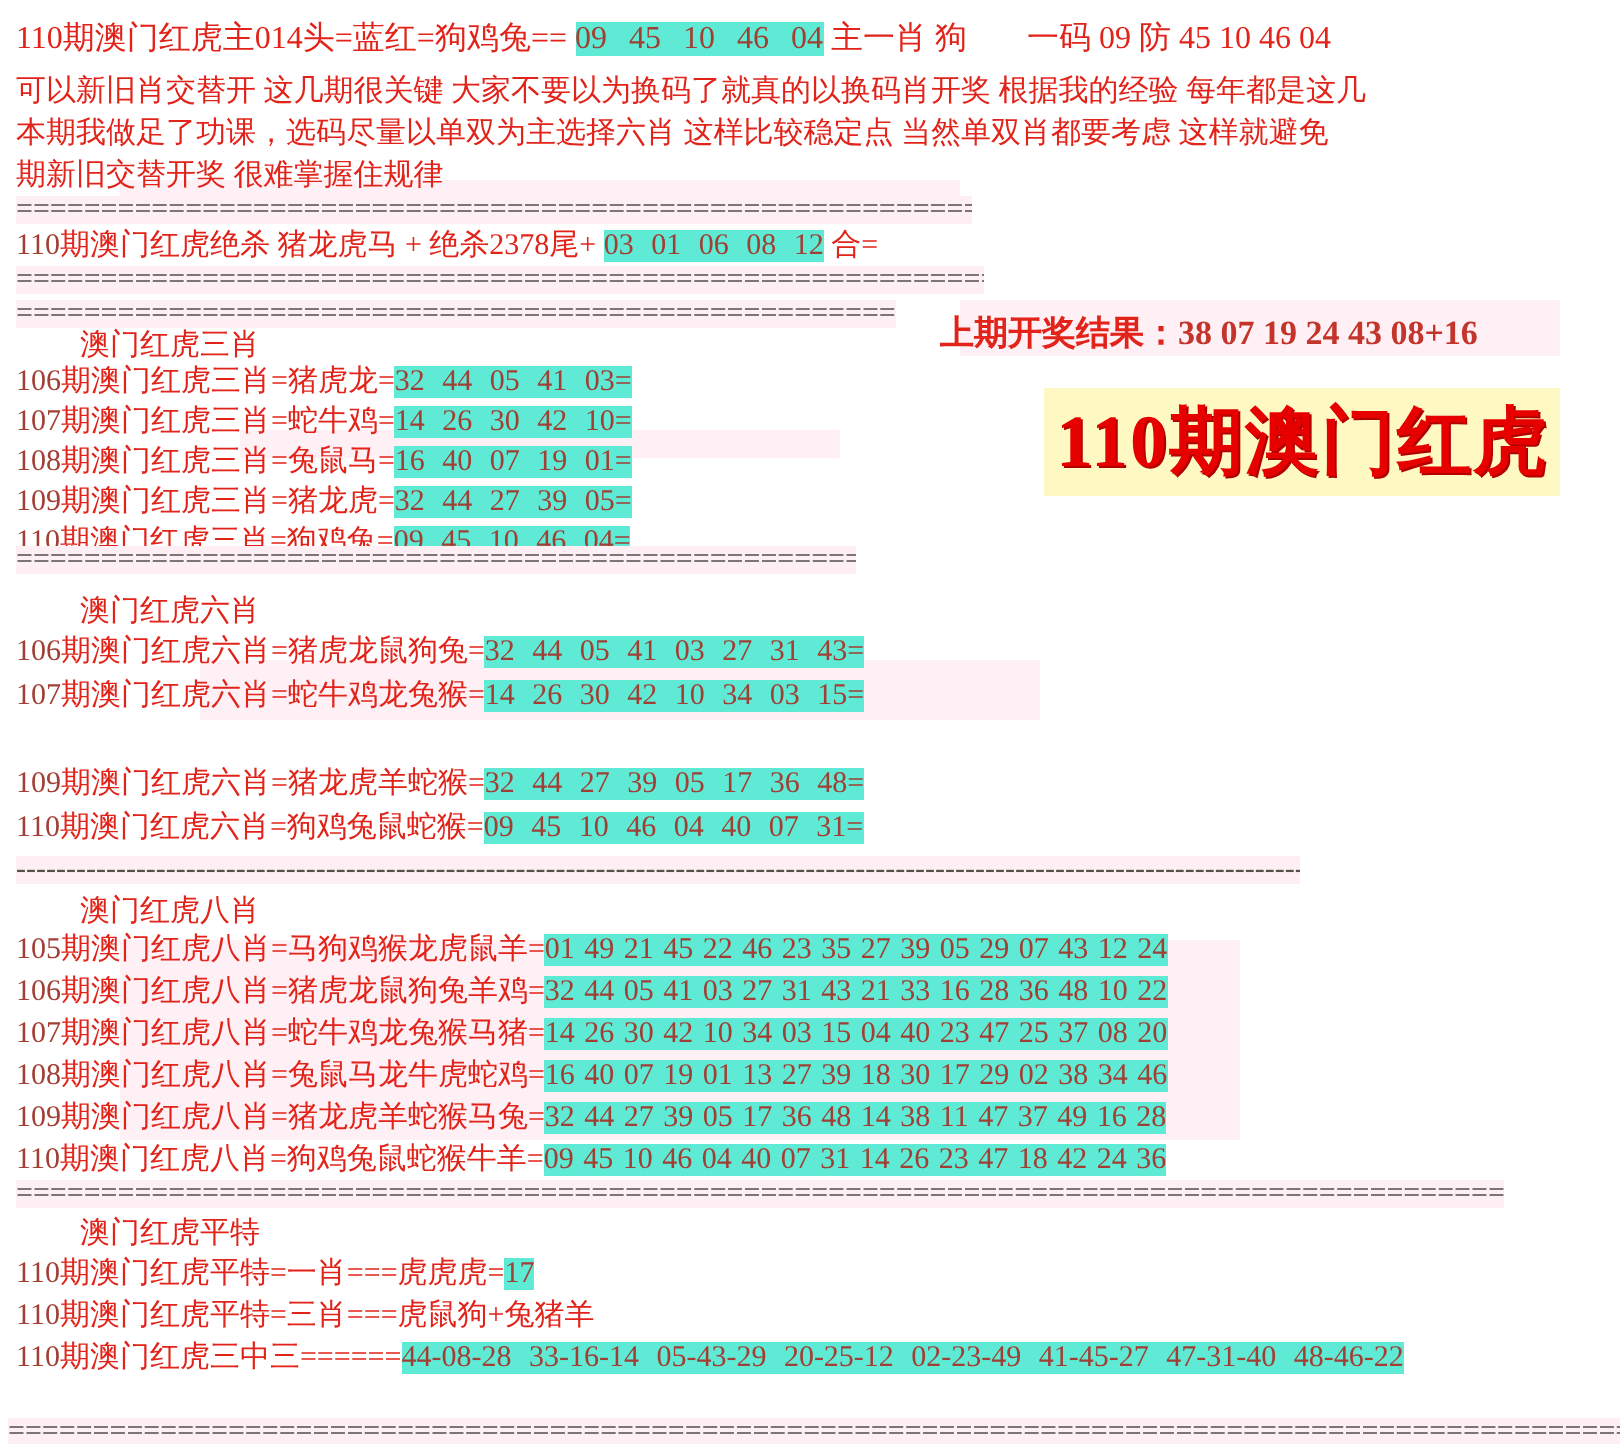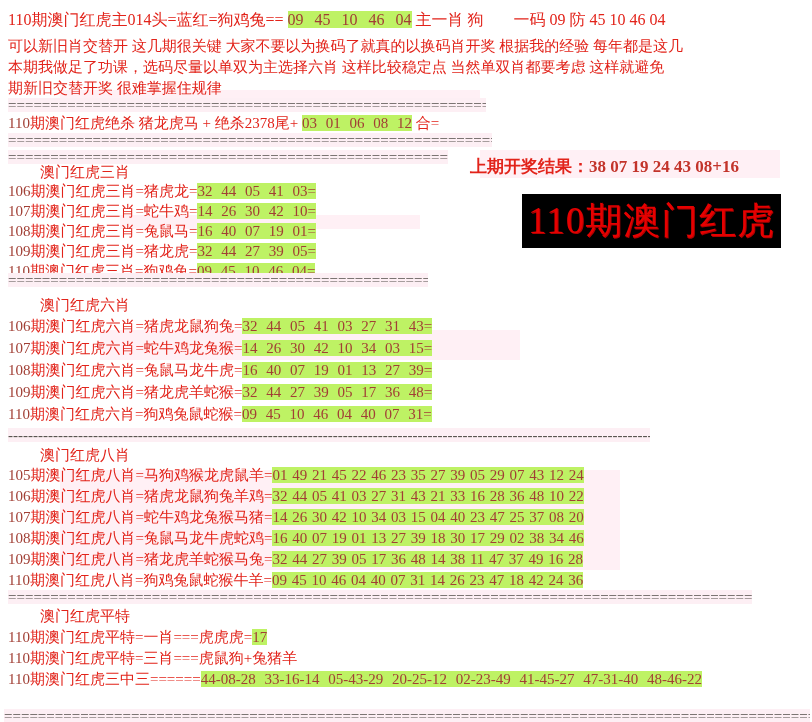--- a/index.html
+++ b/index.html
@@ -1,35 +1,35 @@
 <!DOCTYPE html>
 <html><head>
 <meta charset="utf-8">
 <style>
   html,body{margin:0;padding:0;background:#ffffff;}
   .page{position:relative;width:812px;height:722px;background:#ffffff;overflow:hidden;
         font-family:"Liberation Serif","DejaVu Serif",serif;}
   .abs{position:absolute;white-space:nowrap;}
   .cn{color:#e2231a;}
   .pnum{color:#a13f35;}
-  .num{color:#a13f35;background:#bef264;}
+  .num{color:#a13f35;background:#5eead4;}
   .row{font-size:15px;line-height:19px;}
   .row .num{word-spacing:5px;}
   .row-ba .num{word-spacing:1px;}
   .sec-header{font-size:15px;color:#e2231a;}
   .topline{font-size:16px;line-height:20px;}
   .topline .num{word-spacing:7px;}
   .gap30{display:inline-block;width:30px;}
   .intro{font-size:15px;line-height:21px;color:#e2231a;width:780px;white-space:nowrap;}
   .sep{overflow:hidden;white-space:nowrap;font-size:15px;line-height:14px;height:14px;
        color:#54504a;background:#fdeff4;letter-spacing:0px;}
   .result-line{font-size:17px;font-weight:bold;line-height:22px;}
   .result-line .nums{color:#c3342b;}
-  .big-title{font-size:37px;font-weight:normal;color:#e60000;letter-spacing:1px;
-             text-shadow:1px 1px 0 #b00000;background:#000000;padding:2px 6px;}
+  .big-title{font-size:37px;font-weight:bold;color:#e60000;letter-spacing:1px;
+             text-shadow:1px 1px 0 #b00000;background:#fef9c3;padding:2px 6px;}
   .blob{position:absolute;background:rgba(255,205,222,0.30);pointer-events:none;}
 </style>
 </head>
 <body>
 
 <div class="page">
 
   <div class="blob" style="left:60px;top:90px;width:420px;height:14px;"></div>
   <div class="blob" style="left:100px;top:330px;width:420px;height:30px;"></div>
   <div class="blob" style="left:120px;top:215px;width:300px;height:14px;"></div>
@@ -67,21 +67,20 @@
   <div class="abs sep" style="left:8px;top:273px;width:420px;">==============================================================================================================</div>
 
   <div class="abs result-line" style="left:470px;top:156px;">
     <span class="cn">上期开奖结果：</span><span class="nums">38 07 19 24 43 08+16</span>
   </div>
   <div class="abs big-title" style="left:522px;top:194px;">110期澳门红虎</div>
 
   <div class="abs sec-header" style="left:40px;top:296px;">澳门红虎六肖</div>
   <div class="abs row" style="left:8px;top:317px;"><span class="pnum">106</span><span class="cn">期澳门红虎六肖=猪虎龙鼠狗兔=</span><span class="num">32 44 05 41 03 27 31 43=</span></div>
   <div class="abs row" style="left:8px;top:339px;"><span class="pnum">107</span><span class="cn">期澳门红虎六肖=蛇牛鸡龙兔猴=</span><span class="num">14 26 30 42 10 34 03 15=</span></div>
-  <div class="abs row" style="left:8px;top:361px;"><span class="pnum">108</span><span class="cn">期澳门红虎六肖=兔鼠马龙牛虎=</span><span class="num">16 40 07 19 01 13 27 39=</span></div>
   <div class="abs row" style="left:8px;top:383px;"><span class="pnum">109</span><span class="cn">期澳门红虎六肖=猪龙虎羊蛇猴=</span><span class="num">32 44 27 39 05 17 36 48=</span></div>
   <div class="abs row" style="left:8px;top:405px;"><span class="pnum">110</span><span class="cn">期澳门红虎六肖=狗鸡兔鼠蛇猴=</span><span class="num">09 45 10 46 04 40 07 31=</span></div>
 
   <div class="abs sep" style="left:8px;top:428px;width:642px;">----------------------------------------------------------------------------------------------------------------------------------------------------------------</div>
 
   <div class="abs sec-header" style="left:40px;top:446px;">澳门红虎八肖</div>
   <div class="abs row row-ba" style="left:8px;top:466px;"><span class="pnum">105</span><span class="cn">期澳门红虎八肖=马狗鸡猴龙虎鼠羊=</span><span class="num">01 49 21 45 22 46 23 35 27 39 05 29 07 43 12 24</span></div>
   <div class="abs row row-ba" style="left:8px;top:487px;"><span class="pnum">106</span><span class="cn">期澳门红虎八肖=猪虎龙鼠狗兔羊鸡=</span><span class="num">32 44 05 41 03 27 31 43 21 33 16 28 36 48 10 22</span></div>
   <div class="abs row row-ba" style="left:8px;top:508px;"><span class="pnum">107</span><span class="cn">期澳门红虎八肖=蛇牛鸡龙兔猴马猪=</span><span class="num">14 26 30 42 10 34 03 15 04 40 23 47 25 37 08 20</span></div>
   <div class="abs row row-ba" style="left:8px;top:529px;"><span class="pnum">108</span><span class="cn">期澳门红虎八肖=兔鼠马龙牛虎蛇鸡=</span><span class="num">16 40 07 19 01 13 27 39 18 30 17 29 02 38 34 46</span></div>

